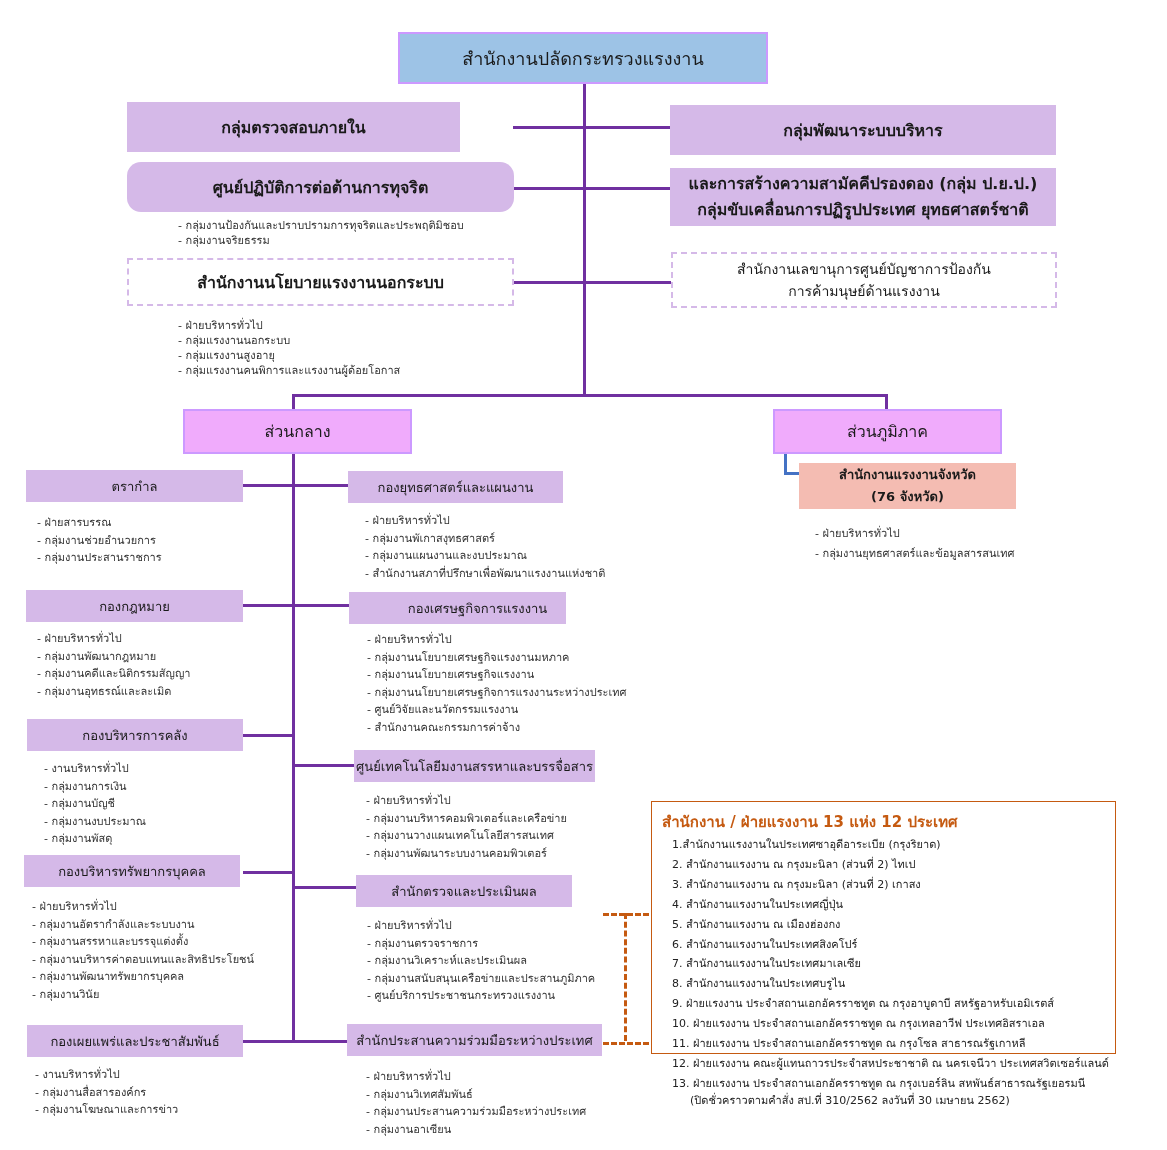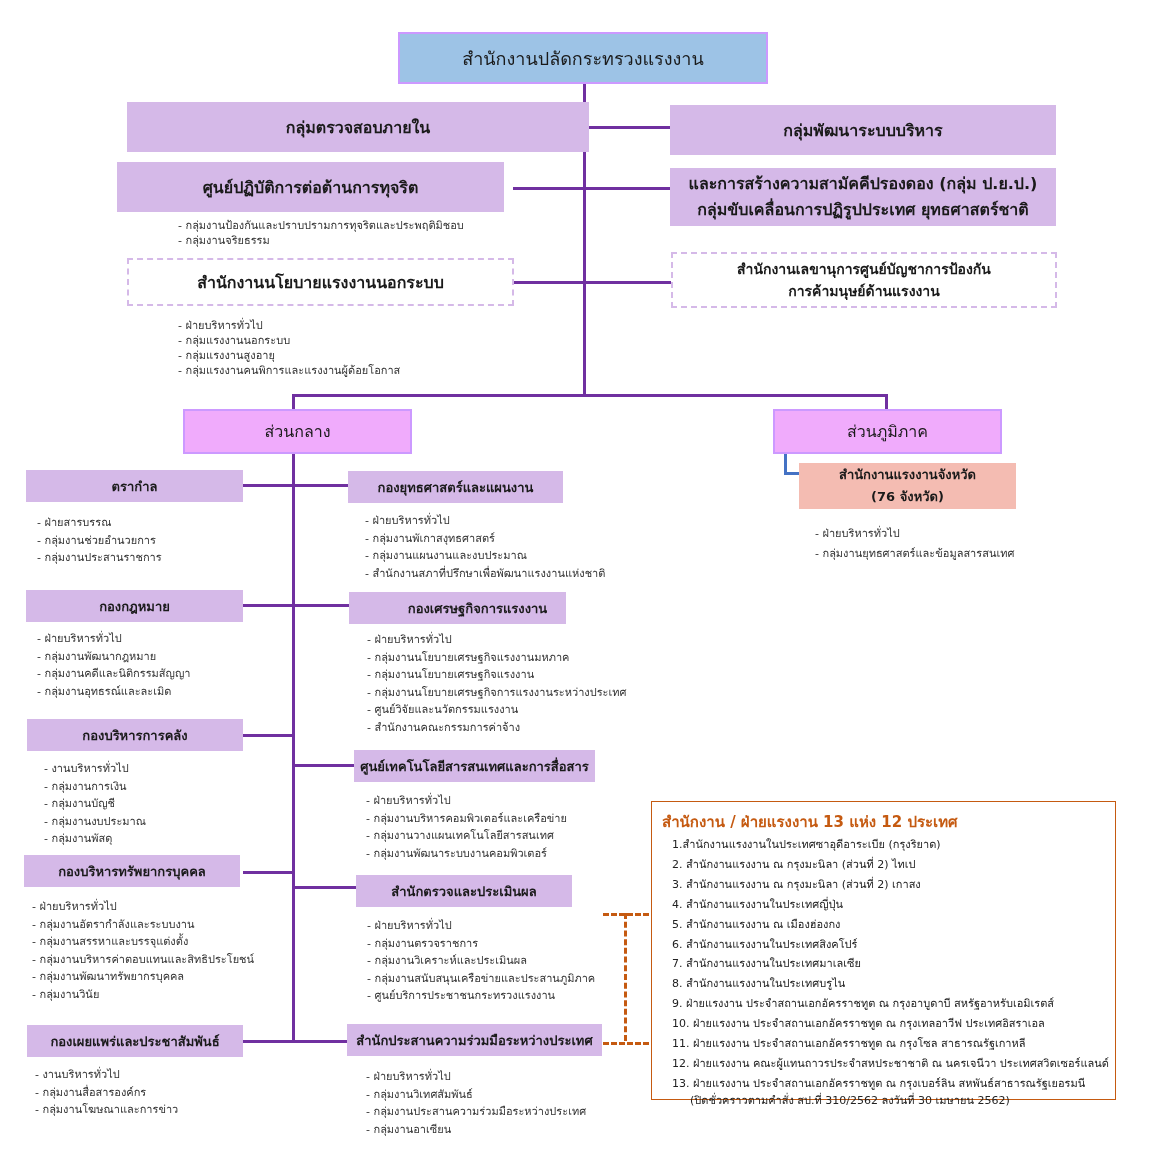--- a/index.html
+++ b/index.html
@@ -8,25 +8,25 @@
   .abs { position:absolute; }
   .line { position:absolute; background:#7030a0; }
   .box { position:absolute; display:flex; align-items:center; justify-content:center;
          text-align:center; box-sizing:border-box; }
   .lav { background:#d5b9e8; }
   .top { background:#9dc3e6; border:2px solid #cc99ff; font-size:18px; }
   .blue { background:#f0abfc; border:2px solid #cc99ff; font-size:16px; }
   .pink { background:#f4bcb2; font-size:13px; font-weight:bold; flex-direction:column; line-height:22px; }
   .dashed { background:#fff; border:2px dashed #d5b9e8; }
   .big { font-size:16px; font-weight:bold; }
-  .mid { font-size:13px; font-weight:bold; }
+  .mid { font-size:13px; font-weight:normal; }
   .sub { position:absolute; list-style:none; margin:0; padding:0; font-size:11px; line-height:17.5px; color:#333; }
   .sub li::before { content:"- "; }
   .sub.tight { line-height:15px; }
-  .overseas { position:absolute; left:651px; top:801px; width:465px; height:299px; box-sizing:border-box;
+  .overseas { position:absolute; left:651px; top:801px; width:465px; height:253px; box-sizing:border-box;
               border:1.5px solid #c55a11; background:#fff; }
   .overseas .title { position:absolute; left:10px; top:8px; font-size:15px; font-weight:bold; color:#c55a11; }
   .overseas ol { position:absolute; left:20px; top:33px; margin:0; padding:0; list-style:none;
                  font-size:11px; line-height:19.9px; color:#222; }
   .overseas .note { position:absolute; left:38px; top:289px; font-size:11px; color:#222; }
   .dash-connector { position:absolute; border-color:#c55a11; border-style:dashed; }
 </style>
 </head>
 <body>
 
@@ -47,27 +47,27 @@
 <div class="line" style="left:292px; top:886px; width:65px; height:3px;"></div>
 <div class="line" style="left:218px; top:1040px; width:132px; height:3px;"></div>
 <div class="abs" style="left:784px; top:452px; width:16px; height:20px; border-left:3px solid #4472c4; border-bottom:3px solid #4472c4;"></div>
 <div class="dash-connector" style="left:603px; top:913px; width:46px; height:126px; border-width:3px 0 3px 3px; border-left-width:0; border-right-width:0;"></div>
 <div class="dash-connector" style="left:624px; top:913px; width:0; height:128px; border-width:0 0 0 3px;"></div>
 
 <div class="box top" style="left:398px; top:32px; width:370px; height:52px;">
   <span>สำนักงานปลัดกระทรวงแรงงาน</span>
 </div>
 
-<div class="box lav big" style="left:127px; top:102px; width:462px; height:50px;">
+<div class="box lav big" style="left:127px; top:102px; width:333px; height:50px;">
   <span>กลุ่มตรวจสอบภายใน</span>
 </div>
 <div class="box lav big" style="left:670px; top:105px; width:386px; height:50px;">
   <span>กลุ่มพัฒนาระบบบริหาร</span>
 </div>
-<div class="box lav big" style="left:117px; top:162px; width:387px; height:50px;">
+<div class="box lav big" style="left:127px; top:162px; width:387px; height:50px;border-radius:14px;">
   <span>ศูนย์ปฏิบัติการต่อต้านการทุจริต</span>
 </div>
 <ul class="sub tight" style="left:178px; top:218px;">
   <li>กลุ่มงานป้องกันและปราบปรามการทุจริตและประพฤติมิชอบ</li>
   <li>กลุ่มงานจริยธรรม</li>
 </ul>
 <div class="box lav big" style="left:670px; top:168px; width:386px; height:58px; flex-direction:column; line-height:26px;">
   <span>และการสร้างความสามัคคีปรองดอง (กลุ่ม ป.ย.ป.)</span>
   <span>กลุ่มขับเคลื่อนการปฏิรูปประเทศ ยุทธศาสตร์ชาติ</span>
 </div>
@@ -167,21 +167,21 @@
 <ul class="sub" style="left:367px; top:631px;">
   <li>ฝ่ายบริหารทั่วไป</li>
   <li>กลุ่มงานนโยบายเศรษฐกิจแรงงานมหภาค</li>
   <li>กลุ่มงานนโยบายเศรษฐกิจแรงงาน</li>
   <li>กลุ่มงานนโยบายเศรษฐกิจการแรงงานระหว่างประเทศ</li>
   <li>ศูนย์วิจัยและนวัตกรรมแรงงาน</li>
   <li>สำนักงานคณะกรรมการค่าจ้าง</li>
 </ul>
 
 <div class="box lav mid" style="left:354px; top:750px; width:241px; height:32px;">
-  <span>ศูนย์เทคโนโลยีสารสนเทศและการสื่อสาร</span>
+  <span>ศูนย์เทคโนโลยีมงานสรรหาและบรรจื่อสาร</span>
 </div>
 <ul class="sub" style="left:366px; top:792px;">
   <li>ฝ่ายบริหารทั่วไป</li>
   <li>กลุ่มงานบริหารคอมพิวเตอร์และเครือข่าย</li>
   <li>กลุ่มงานวางแผนเทคโนโลยีสารสนเทศ</li>
   <li>กลุ่มงานพัฒนาระบบงานคอมพิวเตอร์</li>
 </ul>
 
 <div class="box lav mid" style="left:356px; top:875px; width:216px; height:32px;">
   <span>สำนักตรวจและประเมินผล</span>

